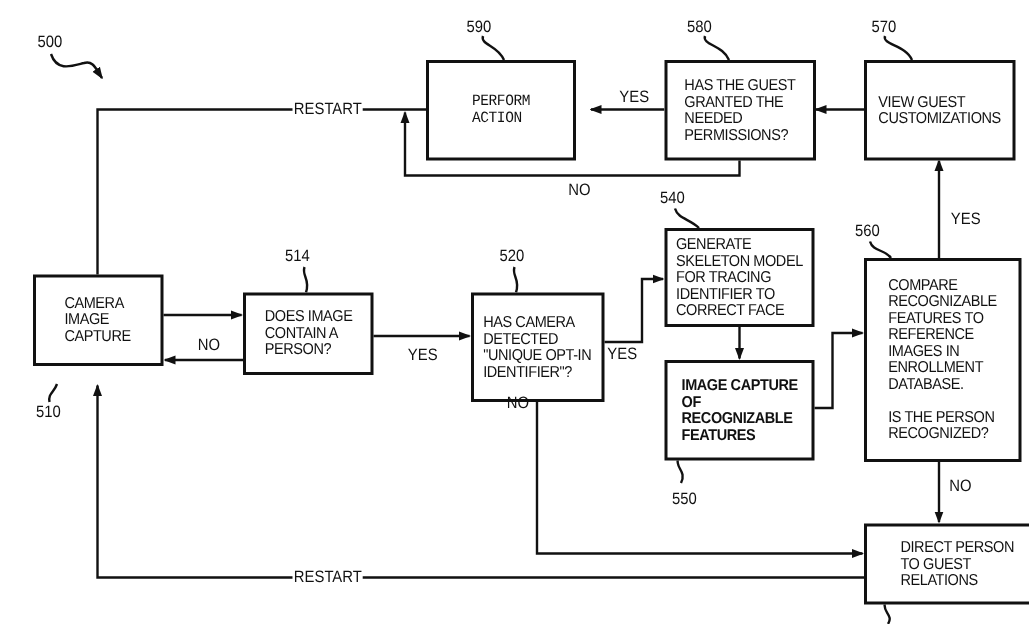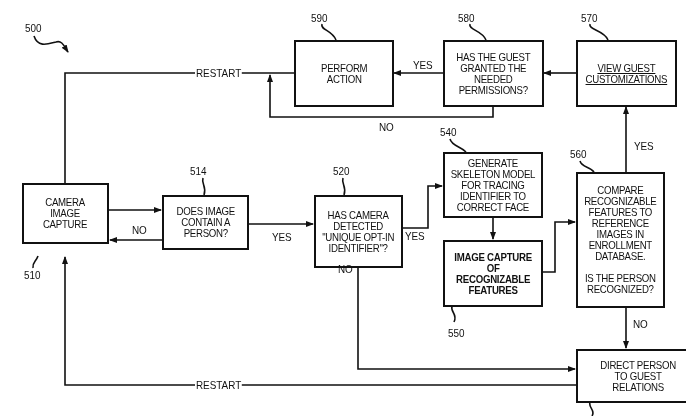--- a/index.html
+++ b/index.html
@@ -1,20 +1,20 @@
 <!DOCTYPE html>
 <html><head>
 <meta charset="utf-8">
 <style>
   html, body { margin: 0; padding: 0; background: #ffffff; }
   body { width: 686px; height: 416px; position: relative; overflow: hidden;
          font-family: "Liberation Sans", "DejaVu Sans", sans-serif; color: #111; }
   svg { position: absolute; left: 0; top: 0; }
   .box { position: absolute; border: 2px solid #111; box-sizing: border-box; background: #fff;
-         display: flex; align-items: center; justify-content: center; text-align: center; }
+         display: flex; align-items: center; justify-content: center; }
   .box span { font-size: 10.5px; line-height: 11px; letter-spacing: -0.3px; white-space: pre-line;
               transform: scaleX(0.92); display: block; }
   .lbl { position: absolute; font-size: 11px; line-height: 12px; background: #fff; padding: 0 1px;
          transform: scaleX(0.9); transform-origin: left center; }
   .ref { position: absolute; font-size: 11px; line-height: 12px; transform: scaleX(0.9); transform-origin: left center; }
 </style>
 </head>
 <body>
 
 <svg width="686" height="416">
@@ -102,49 +102,49 @@
 <div class="ref" style="left:440px;top:126px;">540</div>
 
 <div class="box" style="left:443px;top:240px;width:100px;height:67px;font-weight:bold;">
     <span>IMAGE CAPTURE
 OF
 RECOGNIZABLE
 FEATURES</span>
   </div>
 <div class="ref" style="left:448px;top:327px;">550</div>
 
-<div class="box" style="left:576px;top:172px;width:89px;height:136px;">
+<div class="box" style="left:576px;top:172px;width:105px;height:136px;">
     <span>COMPARE
 RECOGNIZABLE
 FEATURES TO
 REFERENCE
 IMAGES IN
 ENROLLMENT
 DATABASE.
 
 IS THE PERSON
 RECOGNIZED?</span>
   </div>
 <div class="ref" style="left:570px;top:148px;">560</div>
 
-<div class="box" style="left:576px;top:40px;width:101px;height:67px;text-decoration:underline;">
+<div class="box" style="left:576px;top:40px;width:101px;height:67px;">
     <span>VIEW GUEST
 CUSTOMIZATIONS</span>
   </div>
 <div class="ref" style="left:581px;top:12px;">570</div>
 
 <div class="box" style="left:443px;top:40px;width:101px;height:67px;">
     <span>HAS THE GUEST
 GRANTED THE
 NEEDED
 PERMISSIONS?</span>
   </div>
 <div class="ref" style="left:458px;top:12px;">580</div>
 
-<div class="box" style="left:294px;top:40px;width:100px;height:67px;">
+<div class="box" style="left:284px;top:40px;width:100px;height:67px;font-family:Liberation Mono, monospace;">
     <span>PERFORM
 ACTION</span>
   </div>
 <div class="ref" style="left:311px;top:12px;">590</div>
 
 <div class="box" style="left:576px;top:349px;width:125px;height:54px;">
     <span>DIRECT PERSON
 TO GUEST
 RELATIONS</span>
   </div>

